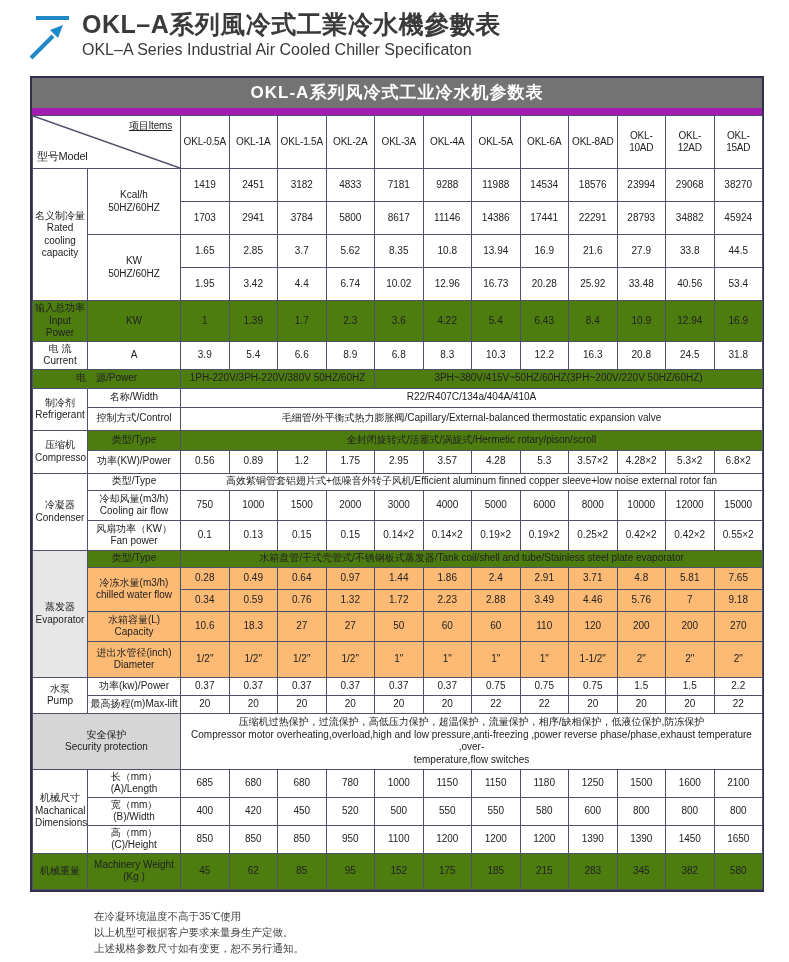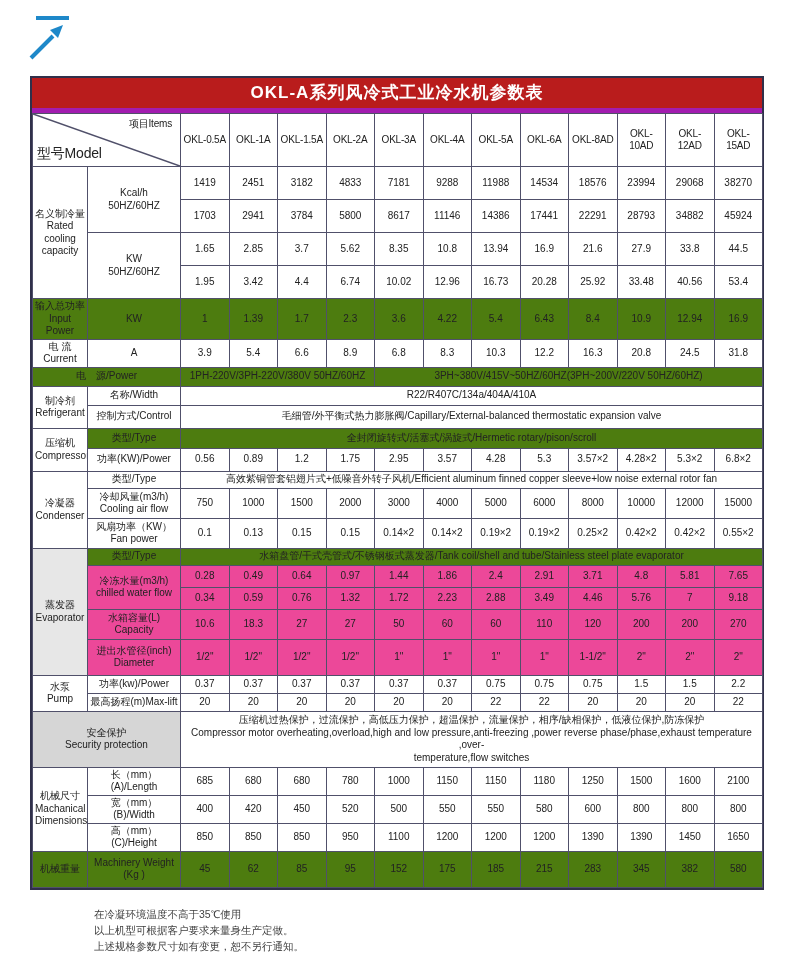--- a/index.html
+++ b/index.html
@@ -7,55 +7,59 @@
 
   
   .page-header{display:flex;align-items:flex-start;margin:10px 0 0 26px;}
   .logo{width:46px;height:50px;flex:0 0 auto;margin-top:2px;}
   .titles{margin-left:10px;}
   .title-cn{font-size:25px;font-weight:bold;color:#3a3a3a;letter-spacing:0.5px;line-height:1.15;}
   .title-en{font-size:16px;color:#3a3a3a;margin-top:2px;}
 
   
   .spec-outer{margin:14px 0 0 30px;width:730px;border:2px solid #30304a;}
-  .blue-bar{background:#b91c1c;color:#fff;text-align:center;font-size:17px;font-weight:bold;
-            height:30px;line-height:30px;letter-spacing:1px;border-bottom:5px solid #a21caf;}
+  .blue-bar{background:#737373;color:#fff;text-align:center;font-size:17px;font-weight:bold;
+            height:30px;line-height:30px;letter-spacing:1px;border-bottom:7px solid #a21caf;}
   table.spec{border-collapse:collapse;table-layout:fixed;width:100%;font-size:10px;}
   table.spec td,table.spec th{border:1px solid #50506a;text-align:center;vertical-align:middle;
       padding:1px 2px;white-space:pre-line;line-height:1.25;overflow:hidden;color:#222;background:#fff;}
   thead th{background:#d2d2d2;font-weight:normal;font-size:10px;letter-spacing:-0.2px;}
   tr.g > td{background:#4d7c0f;}
-  tr.lg > td{background:#ec4899;}
+  tr.lg > td{background:#fdba74;}
   td.g{background:#d6d6d6 !important;}
   td.lg{background:#e7e7e7 !important;}
   td.w{background:#fff !important;}
   td.leftpad{text-align:left;padding:3px 7px;background:#fff !important;}
   td.sec{font-size:10px;}
   td.item{font-size:10px;}
 
   
   th.corner{position:relative;padding:0;background:#d2d2d2;}
-  th.corner .c-model{position:absolute;left:4px;bottom:4px;font-size:14px;}
-  th.corner .c-items{position:absolute;right:8px;top:4px;font-size:10px;}
+  th.corner .c-model{position:absolute;left:4px;bottom:4px;font-size:11px;}
+  th.corner .c-items{position:absolute;right:8px;top:4px;font-size:10px;text-decoration:underline;}
   th.corner svg{position:absolute;left:0;top:0;width:100%;height:100%;}
 
   
   .notes{margin:16px 0 0 60px;font-size:10.5px;color:#3f3f3f;line-height:1.55;width:700px;}
   .notes .line{white-space:normal;}
   .notes .ind1{padding-left:34px;}
 </style>
 </head>
 <body>
 
 <div class="page-header">
   <svg class="logo" viewBox="0 0 46 50">
     <line x1="10" y1="6" x2="43" y2="6" stroke="#1e88c9" stroke-width="4"></line>
     <line x1="5" y1="46" x2="27" y2="24" stroke="#1e88c9" stroke-width="4"></line>
     <polygon points="37,13 24,18 32,26" fill="#1e88c9"></polygon>
   </svg>
+  <div class="titles">
+    <div class="title-cn">OKL–A系列風冷式工業冷水機參數表</div>
+    <div class="title-en">OKL–A Series Industrial Air Cooled Chiller Specificaton</div>
+  </div>
 </div>
 
 <div class="spec-outer">
   <div class="blue-bar">OKL-A系列风冷式工业冷水机参数表</div>
   <table class="spec">
     <colgroup>
       <col style="width:55px">
         <col style="width:93px">
     <col style="width: 48.5px;">
         <col style="width: 48.5px;">

